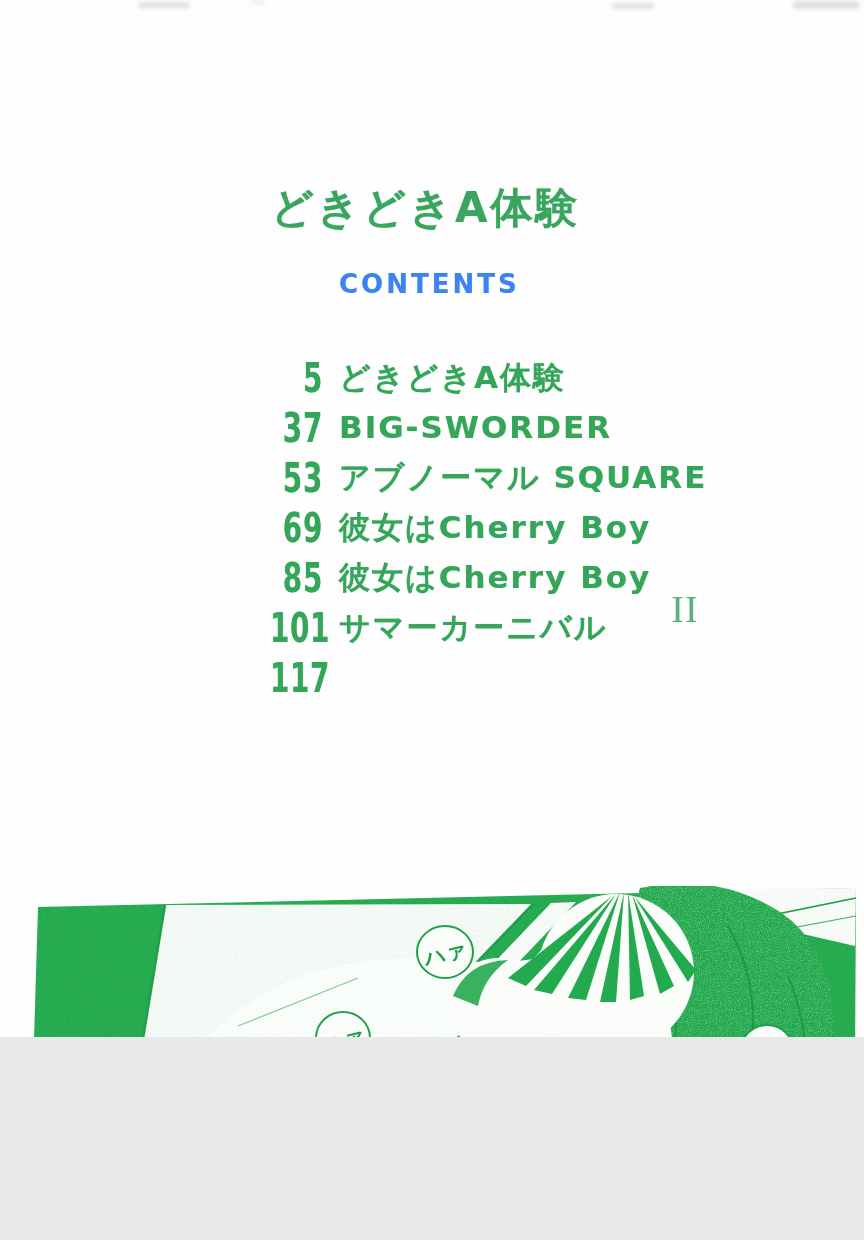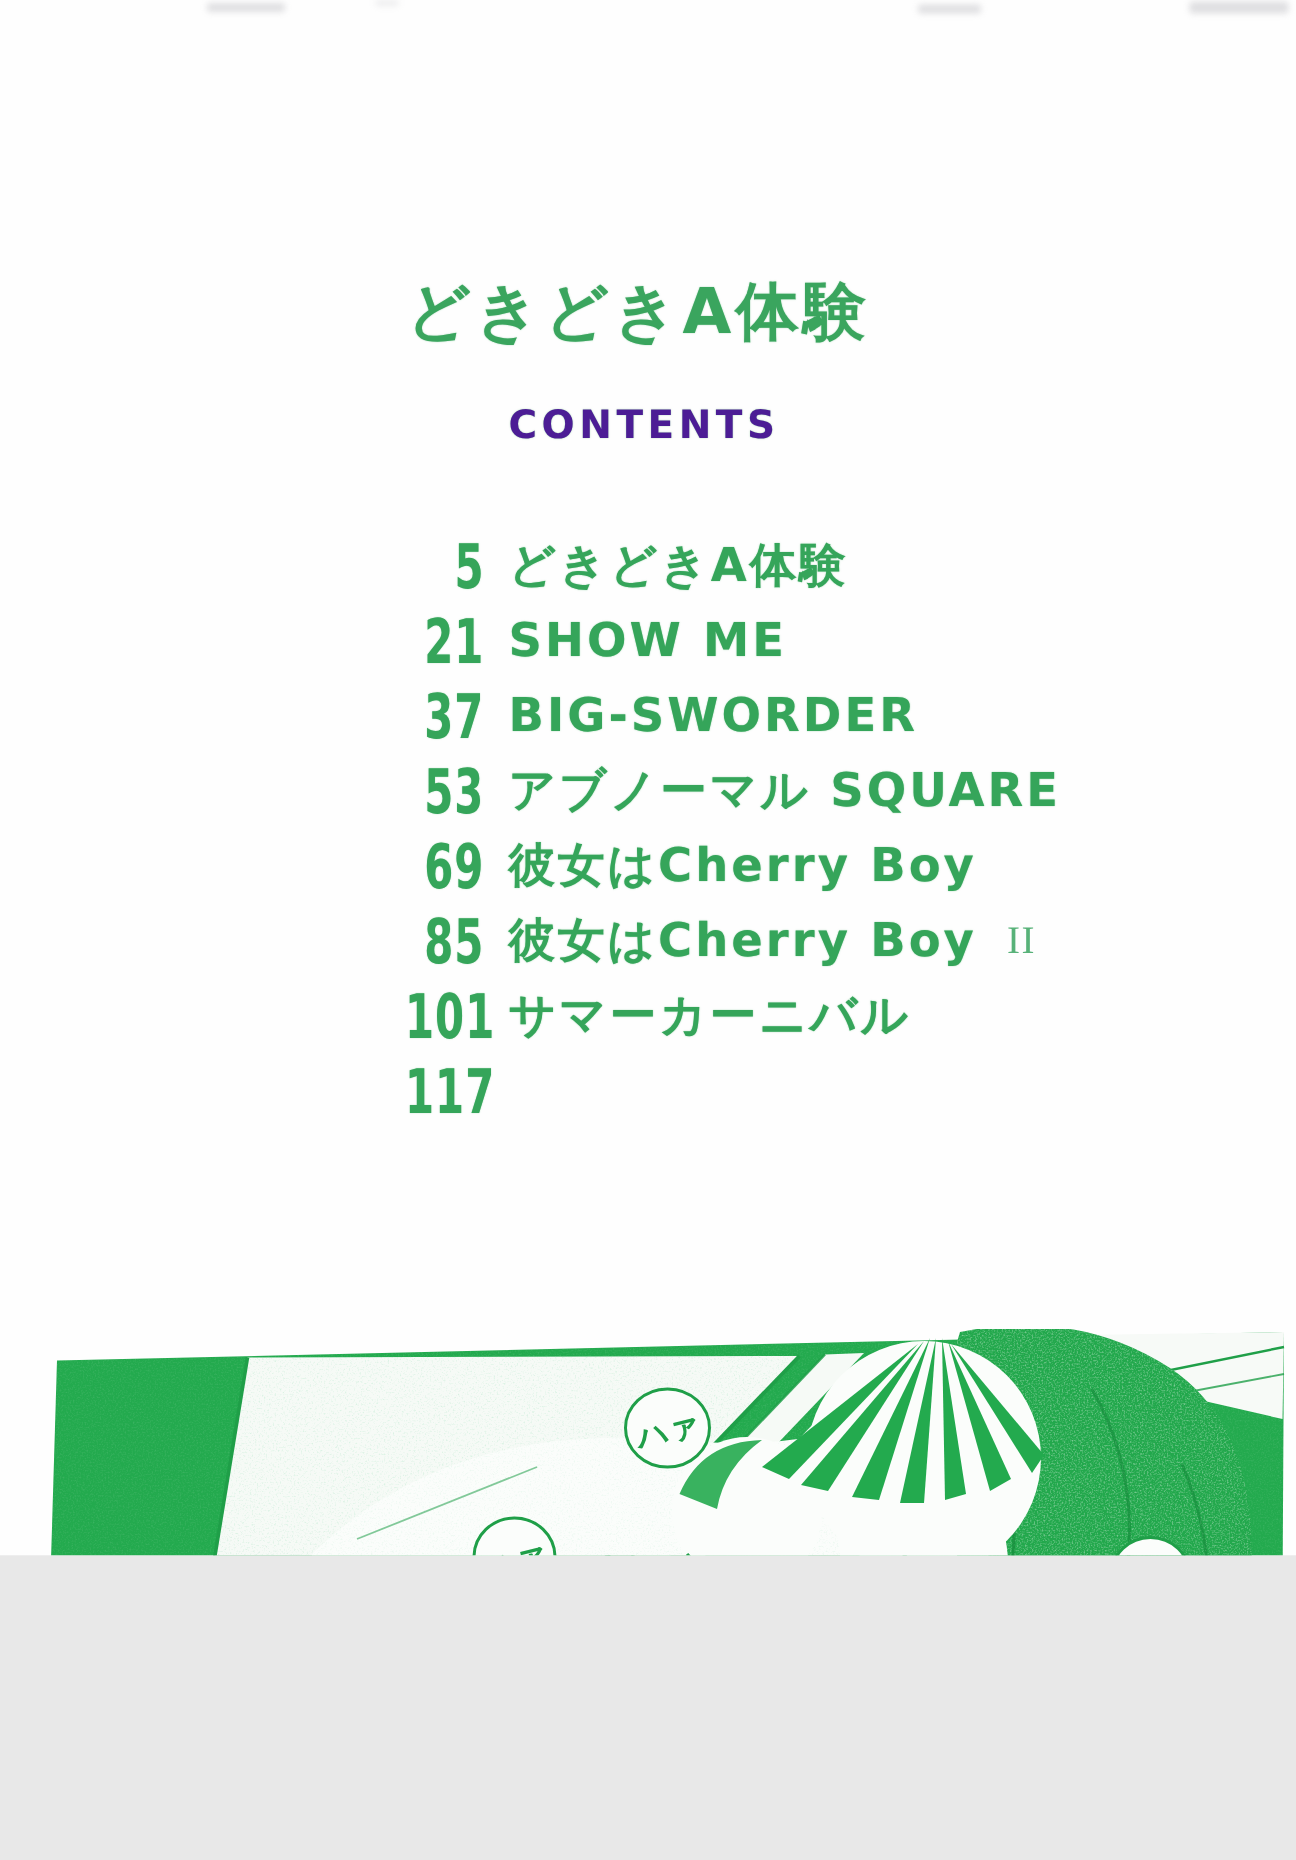--- a/index.html
+++ b/index.html
@@ -21,21 +21,21 @@
   .page-title{
     position:absolute;left:271px;top:184px;
     font-size:42px;line-height:48px;font-weight:700;
     letter-spacing:3px;color:#3aa55e;
     text-shadow:0 0 1px rgba(58,165,94,.55);
     white-space:nowrap;
   }
   .contents-label{
     position:absolute;left:339px;top:269px;
     font-size:26px;line-height:30px;font-weight:700;
-    letter-spacing:3px;color:#4c1d95;
+    letter-spacing:3px;color:#3b82f6;
     text-shadow:0 0 1px rgba(47,160,84,.5);
     text-align:right;
   }
 
   .toc{
     position:absolute;left:245px;top:356px;width:580px;
     color:#35a55a;
   }
   .toc-row{display:flex;align-items:flex-start;height:50px;}
   .toc-row .num{
@@ -47,22 +47,22 @@
   }
   .toc-row .ttl{
     margin-left:16px;
     font-size:31px;line-height:42px;font-weight:700;
     letter-spacing:2px;white-space:nowrap;
     text-shadow:0 0 1px rgba(53,165,90,.55);
   }
   .toc-row .suffix{
     margin-left:20px;
     font-family:"Liberation Serif","DejaVu Serif",serif;
-    font-weight:400;font-size:26px;line-height:42px;
-    color:#58b279;letter-spacing:1px;
+    font-weight:400;font-size:38px;line-height:42px;
+    color:#58b279;letter-spacing:1px;margin-top:32px;
   }
   .toc-row.cont{height:47px;}
   .toc-row.cont .num{visibility:hidden;}
 
   .illustration{
     position:absolute;left:28px;top:886px;width:830px;height:354px;
   }
   .illustration svg{display:block;}
 </style>
 </head>
@@ -75,24 +75,20 @@
   <div class="smudge s3"></div>
   <div class="smudge s4"></div>
 
   <div class="page-title">どきどきA体験</div>
   <div class="contents-label">CONTENTS</div>
 
   <div class="toc">
     <div class="toc-row">
       <span class="num">5</span>
       <span class="ttl">どきどきA体験</span>
-    </div>
-    <div class="toc-row">
-      <span class="num">21</span>
-      <span class="ttl">SHOW ME</span>
     </div>
     <div class="toc-row">
       <span class="num">37</span>
       <span class="ttl">BIG-SWORDER</span>
     </div>
     <div class="toc-row">
       <span class="num">53</span>
       <span class="ttl">アブノーマル SQUARE</span>
     </div>
     <div class="toc-row">

